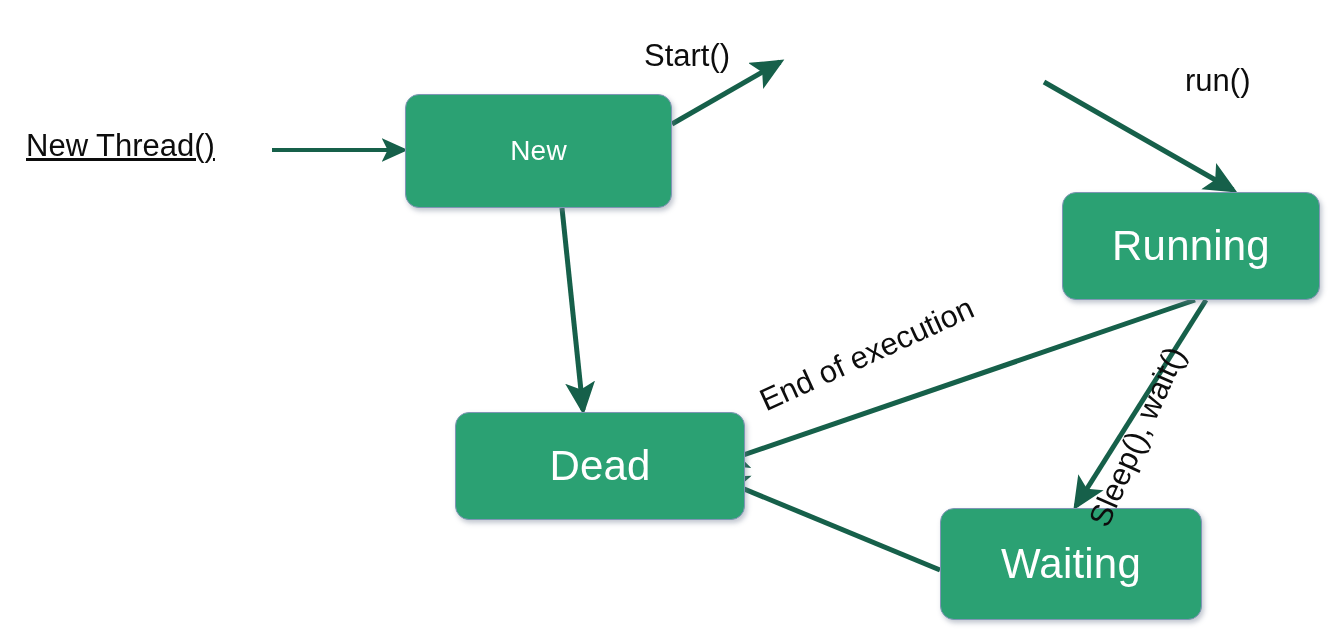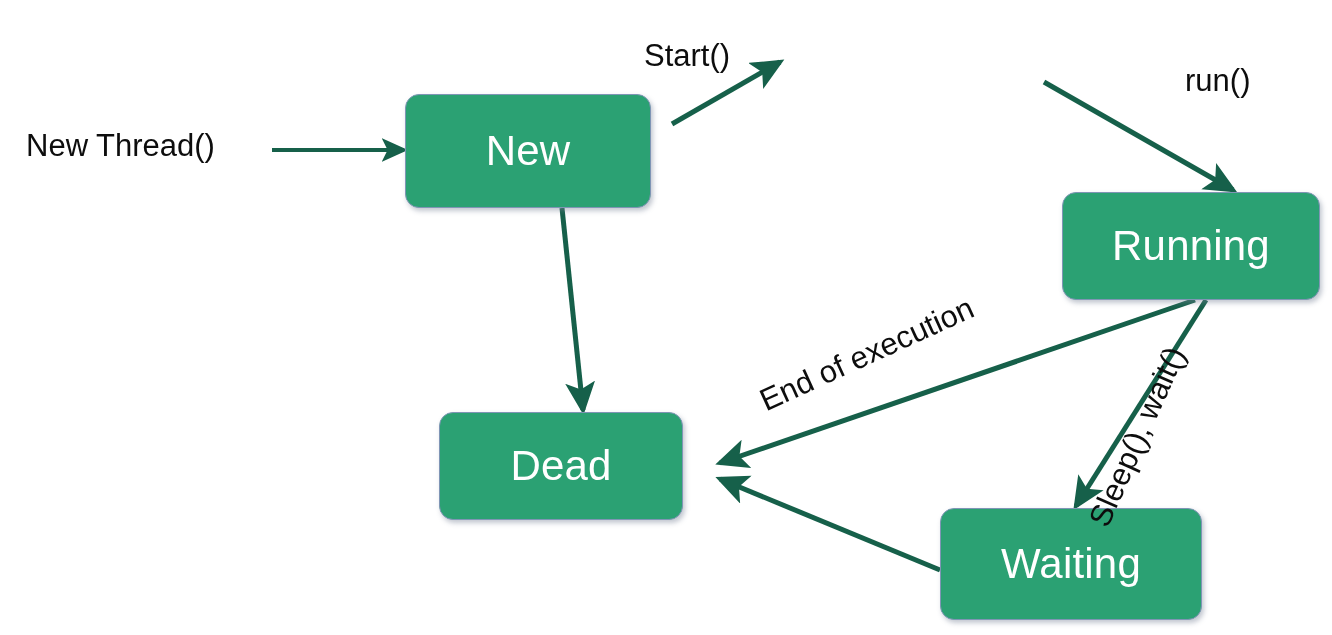--- a/index.html
+++ b/index.html
@@ -31,35 +31,35 @@
     border-radius: 14px;
     box-shadow: 2px 3px 5px rgba(120,130,150,0.45);
     display: flex;
     align-items: center;
     justify-content: center;
     color: #ffffff;
     font-weight: 400;
     letter-spacing: 0.2px;
     z-index: 2;
   }
-  .node-new      { left: 405px; top: 94px;  width: 246px; height: 114px; font-size: 42px; }
+  .node-new      { left: 405px; top: 94px;  width: 267px; height: 114px; font-size: 28px; }
   .node-runnable { left: 782px; top: 3px;   width: 263px; height: 112px; font-size: 42px; }
   .node-running  { left: 1062px; top: 192px; width: 258px; height: 108px; font-size: 42px; text-align: center; }
-  .node-dead     { left: 439px; top: 412px; width: 244px; height: 108px; font-size: 42px; }
+  .node-dead     { left: 455px; top: 412px; width: 290px; height: 108px; font-size: 42px; }
   .node-waiting  { left: 940px; top: 508px; width: 262px; height: 112px; font-size: 42px; align-items: center; }
 
   .elabel {
     position: absolute;
     color: #0d0d0d;
     font-size: 31px;
     white-space: nowrap;
     z-index: 3;
     line-height: 1;
   }
-  .lbl-newthread { left: 26px;  top: 130px; }
+  .lbl-newthread { left: 26px;  top: 130px; text-decoration: underline; }
   .lbl-start     { left: 644px; top: 40px;  }
   .lbl-run       { left: 1137px; top: 65px; margin-left: 48px; }
   .lbl-endexec   { left: 768px; top: 385px; transform: rotate(-24.5deg); transform-origin: left bottom; }
   .lbl-sleepwait { left: 1112px; top: 500px; transform: rotate(-66deg); transform-origin: left bottom; }
 </style>
 </head>
 <body>
 
 <div id="canvas">
 

